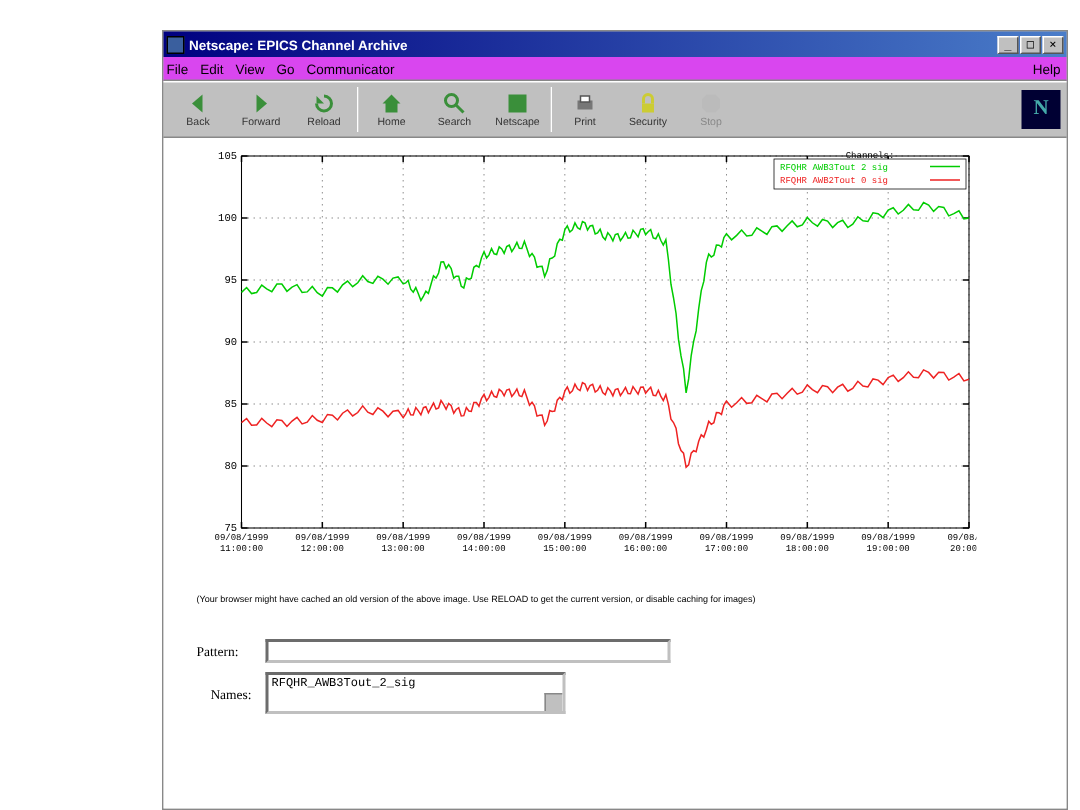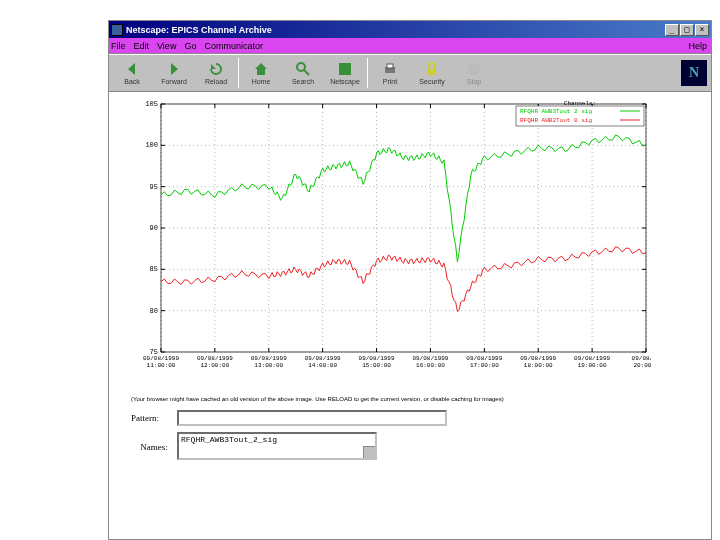--- a/index.html
+++ b/index.html
@@ -16,21 +16,21 @@
   .tb-btn { width: 42px; height: 34px; display:flex; flex-direction:column; align-items:center; justify-content:center; font-size:7px; color:#333; cursor:pointer; }
   .tb-btn .ic { width: 16px; height: 16px; margin-bottom:1px; display:flex; align-items:center; justify-content:center; }
   .tb-btn.disabled { color:#888; }
   .tb-sep { width:1px; height:30px; background:#888; border-right:1px solid #fff; margin:0 1px; }
   .n-logo { width: 26px; height: 26px; background: #000033; margin-left:auto; margin-right:2px; display:flex; align-items:center; justify-content:center; color:#4aa; font-weight:bold; font-size:14px; font-family: serif; }
   .content { flex:1; background: #fff; overflow:hidden; position:relative; }
   .page { padding: 4px 10px 10px 22px; font-family: 'Times New Roman', serif; }
   h1.channel-title { font-size: 16px; font-weight: bold; margin-bottom:4px; letter-spacing:-0.2px;}
   .chart-box { width: 520px; height: 290px; }
   .advisory { font-size: 6px; color:#000; margin-top: 6px; font-family: Arial, sans-serif; }
-  .form-row { display:flex; align-items:center; margin-top: 8px; font-size:9px; }
+  .form-row { display:flex; align-items:center; margin-top: 23px; font-size:9px; }
   .form-row .lbl { width: 46px; }
   .pattern-input { width: 270px; height: 16px; border: 2px inset #c0c0c0; font-size:9px; padding: 0 2px; font-family: 'Times New Roman', serif; }
   .names-row { display:flex; align-items:flex-start; margin-top: 6px; font-size:9px; }
   .names-row .lbl { width: 46px; padding-top: 10px; text-align: center; }
   .names-box { width: 200px; height: 28px; border: 2px inset #c0c0c0; font-size:8px; padding: 1px 2px; font-family: 'Courier New', monospace; overflow:auto; position:relative; }
   .names-box .row { white-space: nowrap; }
   .scroll-corner { position:absolute; right:0; bottom:0; width:12px; height:12px; background:#c0c0c0; border-left:1px solid #888; border-top:1px solid #888; }
   
   .axis-txt { font-size: 7px; font-family: 'Courier New', monospace; fill:#000; }
   .tick-txt { font-size: 6px; font-family: 'Courier New', monospace; fill:#000; }

